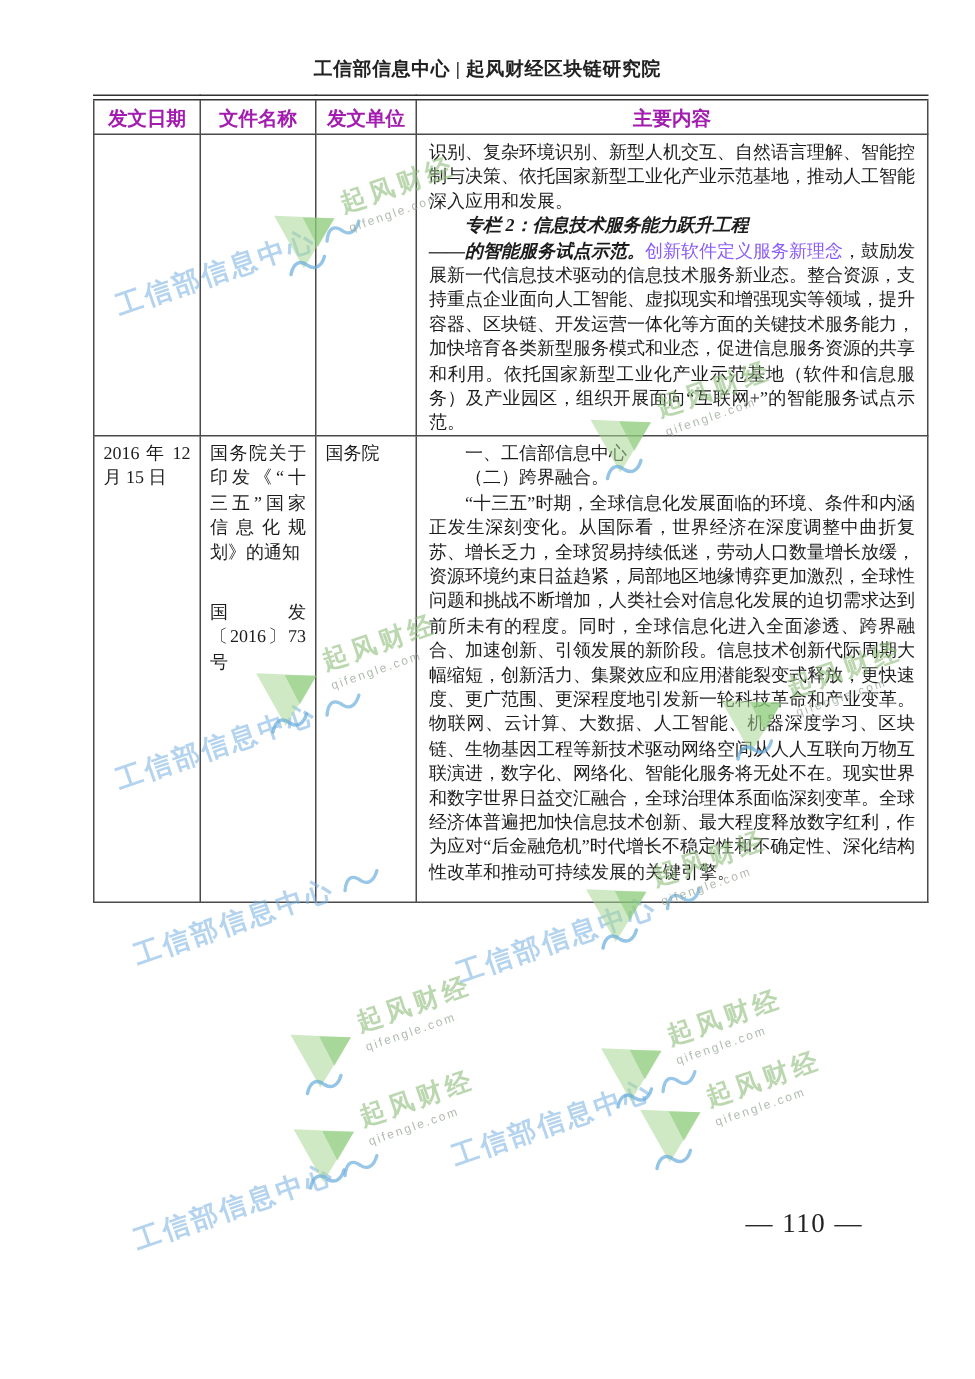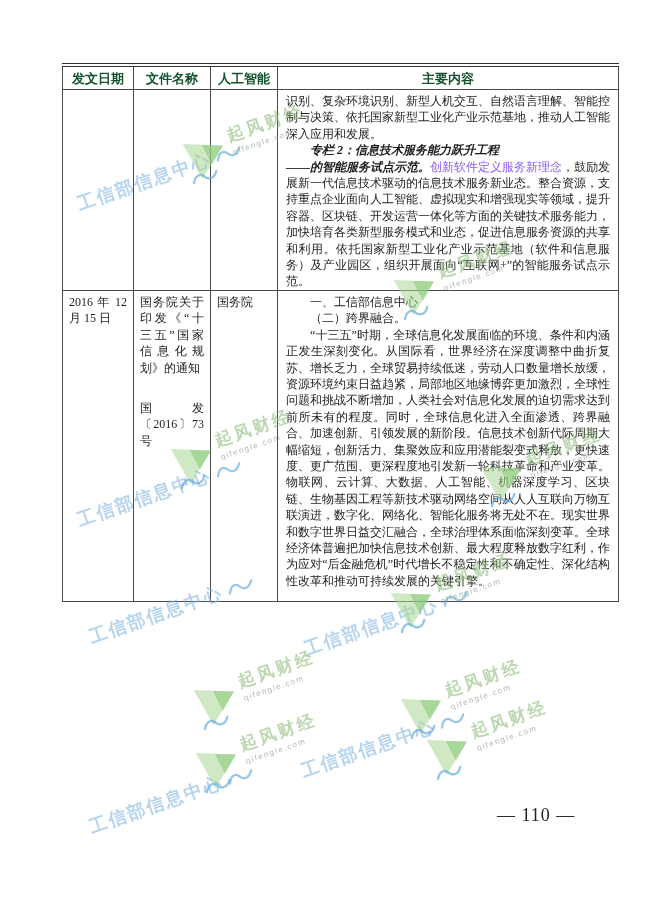--- a/index.html
+++ b/index.html
@@ -31,21 +31,21 @@
     border:1px solid #4a4a4a;
     vertical-align:top;
     padding:2px 6px;
     font-size:12px;
     line-height:16.4px;
   }
   .doc-table{border:1.5px solid #333;border-top:4px double #333;}
   .doc-table th{
     height:20px;vertical-align:middle;
     text-align:center;font-size:13px;font-weight:bold;
-    padding:1px 2px;line-height:15px;color:#14532d;
+    padding:1px 2px;line-height:15px;color:#a21caf;
   }
   .col-date{width:71px;}
   .col-name{width:77px;}
   .col-issuer{width:67px;}
   .col-content{width:341px;}
   tr.r1 td{height:180px;}
   tr.r2 td{height:304px;margin-top:16px;}
   td.content-cell{padding:3px 8px 0 8px;}
   td.content-cell p{margin:0;text-align:justify;}
   p.center-indent{text-indent:2em;text-align:left;}
@@ -86,33 +86,34 @@
     font-family:"Liberation Sans","DejaVu Sans",sans-serif;
     font-size:8px;letter-spacing:1.5px;margin-top:1px;
     color:rgba(148,164,148,0.75);
   }
 </style>
 </head>
 <body>
 
 <div class="page">
 
+  <div class="doc-header">工信部信息中心 | 起风财经区块链研究院</div>
 
   <table class="doc-table">
     <colgroup>
       <col class="col-date">
         <col class="col-name">
         <col class="col-issuer">
         <col class="col-content">
     </colgroup>
     <thead>
       <tr>
         <th>发文日期</th>
         <th>文件名称</th>
-        <th>人工智能</th>
+        <th>发文单位</th>
         <th>主要内容</th>
       </tr>
     </thead>
     <tbody>
       <tr class="r1">
         <td class="cell-plain"></td>
         <td class="cell-plain"></td>
         <td class="cell-plain"></td>
         <td class="content-cell">
           <p>识别、复杂环境识别、新型人机交互、自然语言理解、智能控制与决策、依托国家新型工业化产业示范基地，推动人工智能深入应用和发展。</p>

